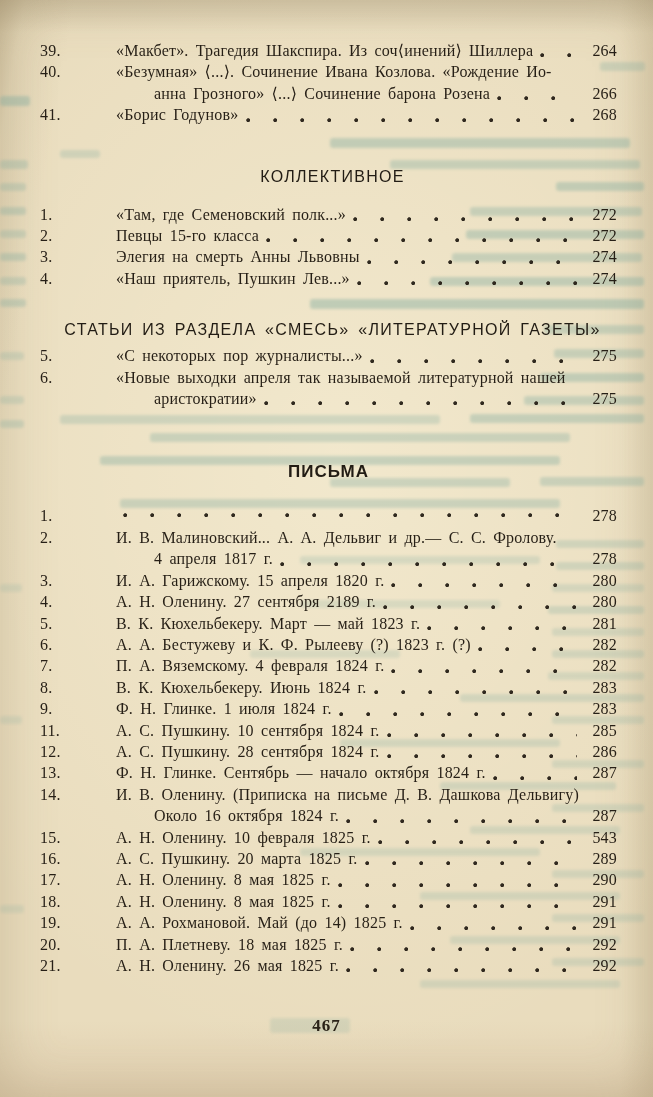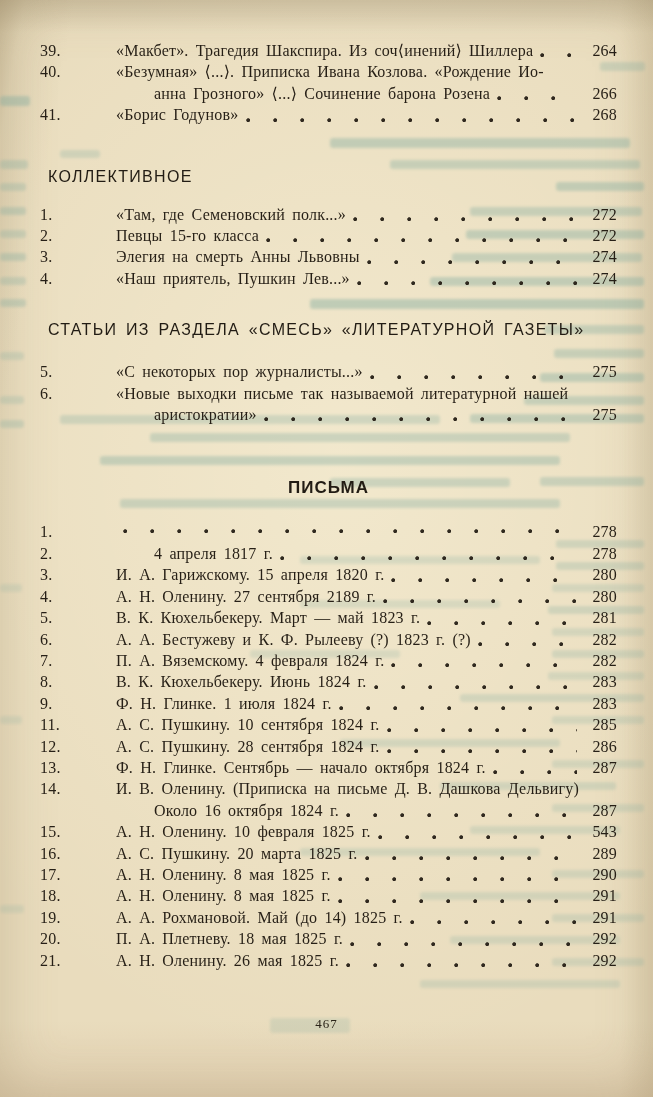--- a/index.html
+++ b/index.html
@@ -31,44 +31,44 @@
     font-size:16px;line-height:21.4px;
     letter-spacing:0.2px;word-spacing:3px;
   }
   .toc-section{margin:0;}
   .toc-section:nth-child(2){margin-top:40px;}
   .toc-section:nth-child(3){margin-top:30px;}
   .toc-section:nth-child(4){margin-top:52px;}
   .heading{
     font-family:"Liberation Sans","DejaVu Sans",sans-serif;
     font-size:16px;line-height:22px;letter-spacing:1.3px;
-    color:#221c14;margin:0 0 16px 8px;font-weight:500;
-  }
-  .toc-section:nth-child(3) .heading{margin-bottom:20px;}
+    color:#221c14;margin:0 0 16px 8px;font-weight:500;text-align:center;
+  }
+  .toc-section:nth-child(3) .heading{margin-bottom:4px;}
   .heading.center{
     text-align:center;font-weight:700;font-size:17px;
     margin:0 0 22px 0;letter-spacing:1px;
   }
   .row{display:flex;align-items:flex-start;}
   .num{flex:none;width:28px;text-align:left;padding-right:8px;}
   .body{flex:1;min-width:0;display:flex;flex-direction:column;margin-left:40px;}
   .line{display:flex;}
   .line.cont{padding-left:38px;}
   .t{white-space:nowrap;}
   .leader{
     flex:1;min-width:14px;align-self:flex-end;height:13px;
     margin:0 4px 3px 7px;
     background-image:radial-gradient(circle at 2.2px 2.2px, rgba(38,31,22,0.95) 1.55px, rgba(38,31,22,0) 2.3px);
     background-size:27px 5px;background-repeat:repeat-x;
     background-position:left bottom;
   }
   .pg{flex:none;width:36px;text-align:right;align-self:flex-end;}
   .folio{
     position:absolute;left:0;right:0;top:1016px;
-    text-align:center;font-size:13px;letter-spacing:1px;color:#2a2318;
+    text-align:center;font-size:17px;letter-spacing:1px;color:#2a2318;font-weight:bold;
   }
 </style>
 </head>
 <body>
 
 <div class="page">
   <div class="bleed">
       <div class="mark" style="left: 0px; top: 96px; width: 30px; height: 10px; opacity: 0.4;"></div>
       <div class="mark" style="left: 600px; top: 62px; width: 45px; height: 9px; opacity: 0.28;"></div>
       <div class="mark" style="left: 330px; top: 138px; width: 300px; height: 10px; opacity: 0.38;"></div>
@@ -140,21 +140,21 @@
                 <span class="t">«Макбет». Трагедия Шакспира. Из соч⟨инений⟩ Шиллера</span>
                 <span class="leader"></span>
               </span>
             </span>
             <span class="pg">264</span>
           </div>
           <div class="row">
             <span class="num">40.</span>
             <span class="body">
               <span class="line">
-                <span class="t">«Безумная» ⟨...⟩. Приписка Ивана Козлова. «Рождение Ио-</span>
+                <span class="t">«Безумная» ⟨...⟩. Сочинение Ивана Козлова. «Рождение Ио-</span>
               </span>
               <span class="line cont">
                 <span class="t">анна Грозного» ⟨...⟩ Сочинение барона Розена</span>
                 <span class="leader"></span>
               </span>
             </span>
             <span class="pg">266</span>
           </div>
           <div class="row">
             <span class="num">41.</span>
@@ -219,21 +219,21 @@
                 <span class="t">«С некоторых пор журналисты...»</span>
                 <span class="leader"></span>
               </span>
             </span>
             <span class="pg">275</span>
           </div>
           <div class="row">
             <span class="num">6.</span>
             <span class="body">
               <span class="line">
-                <span class="t">«Новые выходки письме так называемой литературной нашей</span>
+                <span class="t">«Новые выходки апреля так называемой литературной нашей</span>
               </span>
               <span class="line cont">
                 <span class="t">аристократии»</span>
                 <span class="leader"></span>
               </span>
             </span>
             <span class="pg">275</span>
           </div>
         </div>
         <div class="toc-section">
@@ -243,20 +243,23 @@
             <span class="body">
               <span class="line">
                 <span class="leader"></span>
               </span>
             </span>
             <span class="pg">278</span>
           </div>
           <div class="row">
             <span class="num">2.</span>
             <span class="body">
+              <span class="line">
+                <span class="t">И. В. Малиновский... А. А. Дельвиг и др.— С. С. Фролову.</span>
+              </span>
               <span class="line cont">
                 <span class="t">4 апреля 1817 г.</span>
                 <span class="leader"></span>
               </span>
             </span>
             <span class="pg">278</span>
           </div>
           <div class="row">
             <span class="num">3.</span>
             <span class="body">

